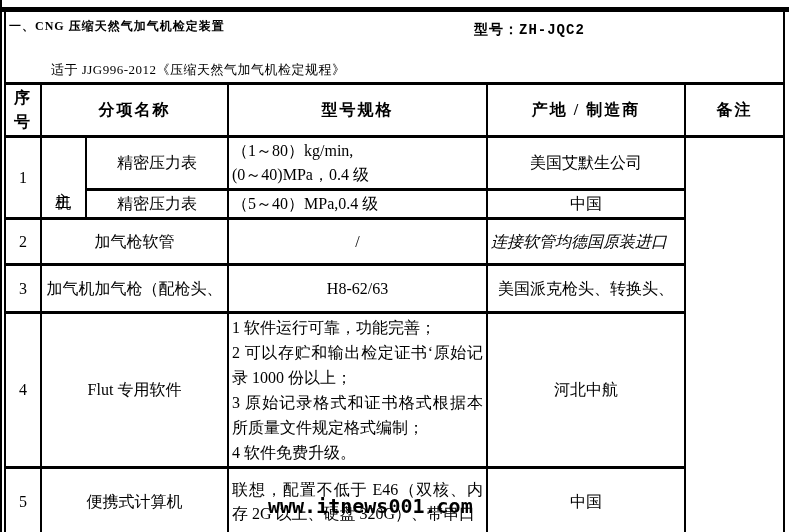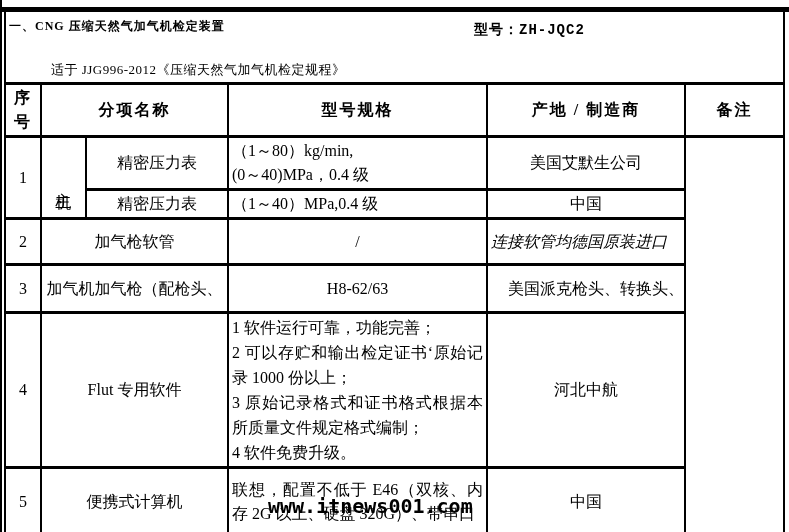--- a/index.html
+++ b/index.html
@@ -87,36 +87,36 @@
     <td class="l">
       <div>（1～80）kg/min,</div>
       <div><span>(0～40)</span><span class="sq">MPa</span><span>，0.4 级</span></div>
     </td>
     <td class="c">美国艾默生公司</td>
     <td class="c" rowspan="6"></td>
   </tr>
 
   <tr style="height:28px">
     <td class="c">精密压力表</td>
-    <td class="l"><span>（1～40）</span><span class="sq">MPa</span><span>,0.4 级</span></td>
+    <td class="l"><span>（5～40）</span><span class="sq">MPa</span><span>,0.4 级</span></td>
     <td class="c">中国</td>
   </tr>
 
   <tr style="height:46px">
     <td class="c">2</td>
     <td class="c" colspan="2">加气枪软管</td>
     <td class="c">/</td>
     <td class="l r2-origin">连接软管均德国原装进口</td>
   </tr>
 
   <tr style="height:48px">
     <td class="c">3</td>
     <td class="c r3-name" colspan="2">加气机加气枪（配枪头、</td>
     <td class="c">H8-62/63</td>
-    <td class="c" style="white-space:nowrap;padding:1px 0;text-align:right;">美国派克枪头、转换头、</td>
+    <td class="c" style="white-space:nowrap;padding:1px 0;">美国派克枪头、转换头、</td>
   </tr>
 
   <tr style="height:148px">
     <td class="c">4</td>
     <td class="c" colspan="2"><span class="sq">Flut</span><span> 专用软件</span></td>
     <td class="j spec-lines">
       <div>1 软件运行可靠，功能完善；</div>
       <div>2 可以存贮和输出检定证书‘原始记录 1000 份以上；</div>
       <div>3 原始记录格式和证书格式根据本所质量文件规定格式编制；</div>
       <div>4 软件免费升级。</div>

